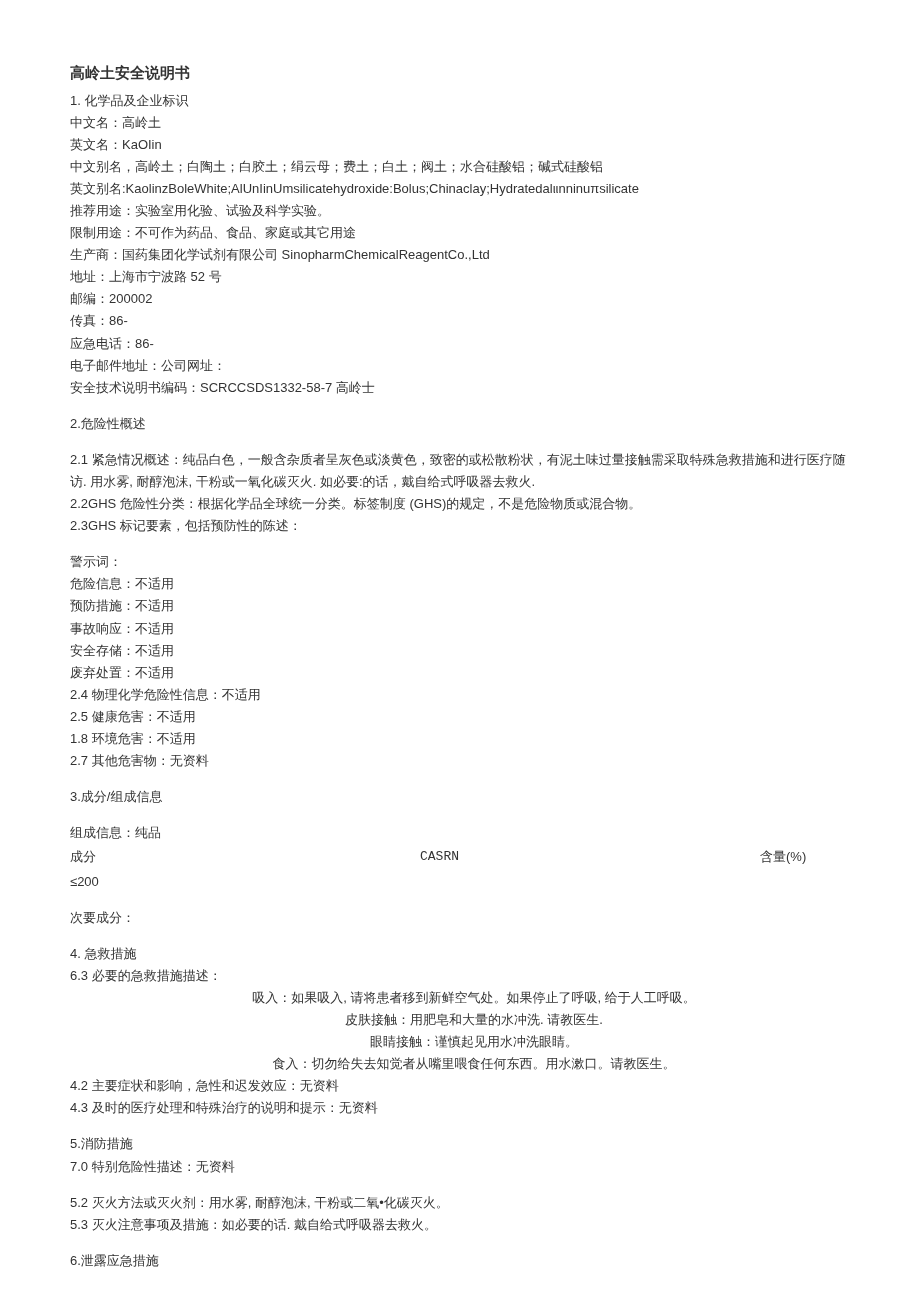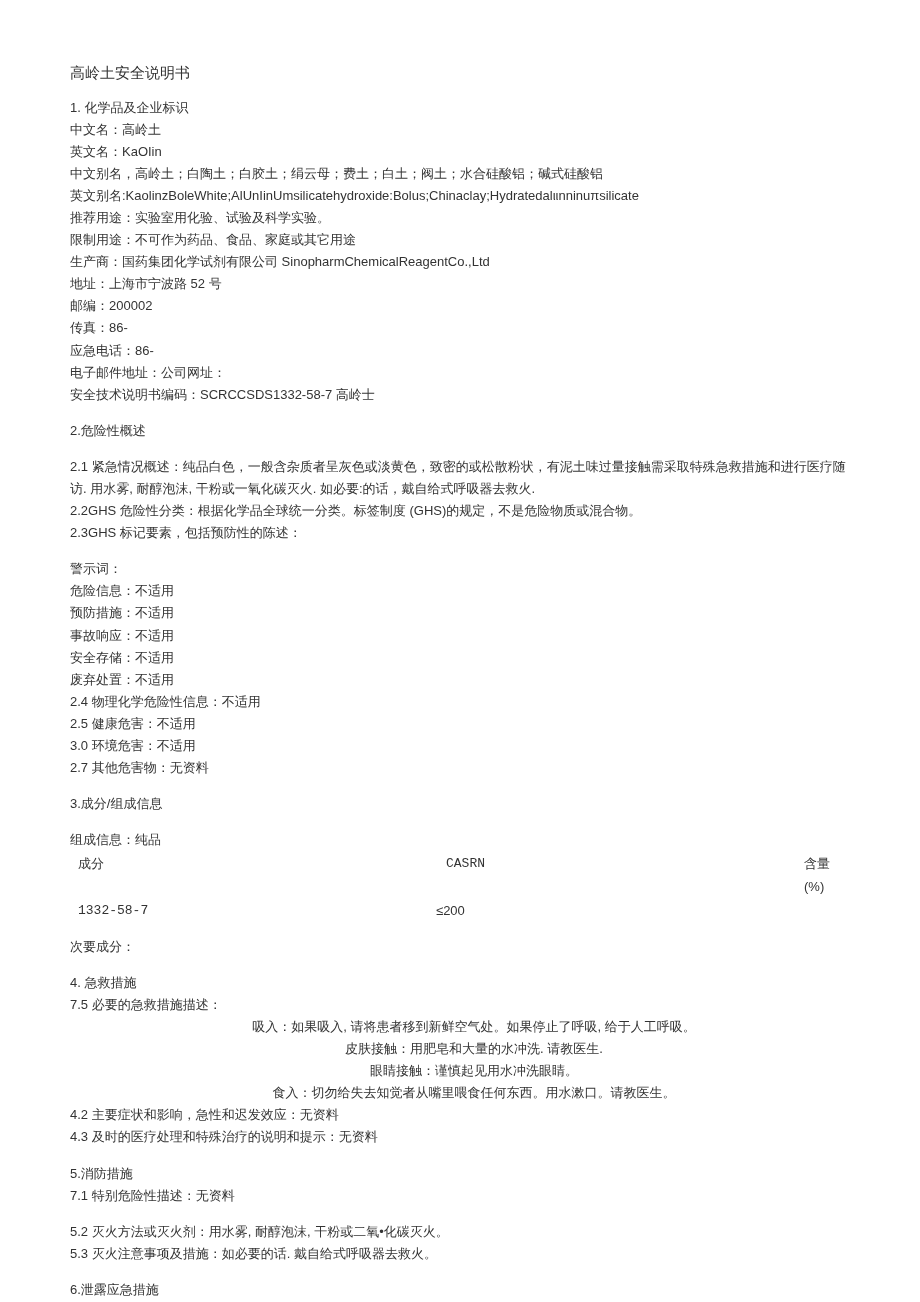--- a/index.html
+++ b/index.html
@@ -7,30 +7,29 @@
     font-size: 13px;
     color: #333;
     margin: 0;
     padding: 60px 70px;
     width: 920px;
     box-sizing: border-box;
     line-height: 1.7;
   }
   h1 {
     font-size: 15px;
-    font-weight: normal;
-    margin: 0 0 11px 0;
+    font-weight: bold;
+    margin: 0 0 4px 0;
   }
   .line { margin: 0; }
   .section-gap { margin-top: 14px; }
   .indent { padding-left: 28px; text-align: center; }
   .comp-table {
     display: flex;
-    margin: 2px 8px;
-    gap: 18px;
+    margin: 2px 0;
   }
   .col1 { flex: 0 0 350px; }
   .col2 { flex: 0 0 340px; font-family: Liberation Mono, monospace; }
   .col3 { flex: 1; }
 </style>
 </head>
 <body>
 
 <h1>高岭土安全说明书</h1>
 <p class="line">1. 化学品及企业标识</p>
@@ -53,43 +52,42 @@
 <p class="line">2.2GHS 危险性分类：根据化学品全球统一分类。标签制度 (GHS)的规定，不是危险物质或混合物。</p>
 <p class="line">2.3GHS 标记要素，包括预防性的陈述：</p>
 <p class="line section-gap">警示词：</p>
 <p class="line">危险信息：不适用</p>
 <p class="line">预防措施：不适用</p>
 <p class="line">事故响应：不适用</p>
 <p class="line">安全存储：不适用</p>
 <p class="line">废弃处置：不适用</p>
 <p class="line">2.4 物理化学危险性信息：不适用</p>
 <p class="line">2.5 健康危害：不适用</p>
-<p class="line">3.0 环境危害：不适用</p>
+<p class="line">1.8 环境危害：不适用</p>
 <p class="line">2.7 其他危害物：无资料</p>
 
 <p class="line section-gap">3.成分/组成信息</p>
 <p class="line section-gap">组成信息：纯品</p>
 <div class="comp-table">
   <span class="col1">成分</span>
   <span class="col2">CASRN</span>
   <span class="col3">含量(%)</span>
 </div>
 <div class="comp-table section-gap">
-  <span class="col2">1332-58-7</span>
   <span class="col3">≤200</span>
 </div>
 <p class="line section-gap">次要成分：</p>
 
 <p class="line section-gap">4. 急救措施</p>
-<p class="line">7.5 必要的急救措施描述：</p>
+<p class="line">6.3 必要的急救措施描述：</p>
 <p class="line indent">吸入：如果吸入, 请将患者移到新鲜空气处。如果停止了呼吸, 给于人工呼吸。</p>
 <p class="line indent">皮肤接触：用肥皂和大量的水冲洗. 请教医生.</p>
 <p class="line indent">眼睛接触：谨慎起见用水冲洗眼睛。</p>
 <p class="line indent">食入：切勿给失去知觉者从嘴里喂食任何东西。用水漱口。请教医生。</p>
 <p class="line">4.2 主要症状和影响，急性和迟发效应：无资料</p>
 <p class="line">4.3 及时的医疗处理和特殊治疗的说明和提示：无资料</p>
 
 <p class="line section-gap">5.消防措施</p>
-<p class="line">7.1 特别危险性描述：无资料</p>
+<p class="line">7.0 特别危险性描述：无资料</p>
 <p class="line section-gap">5.2 灭火方法或灭火剂：用水雾, 耐醇泡沫, 干粉或二氧•化碳灭火。</p>
 <p class="line">5.3 灭火注意事项及措施：如必要的话. 戴自给式呼吸器去救火。</p>
 
 <p class="line section-gap">6.泄露应急措施</p>
 
 </body></html>

